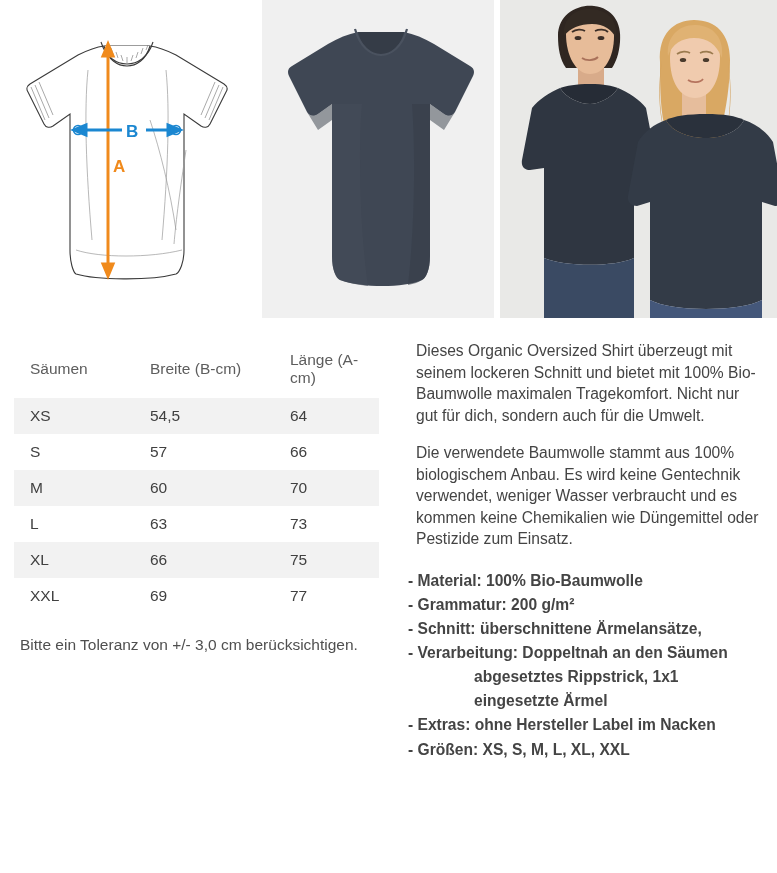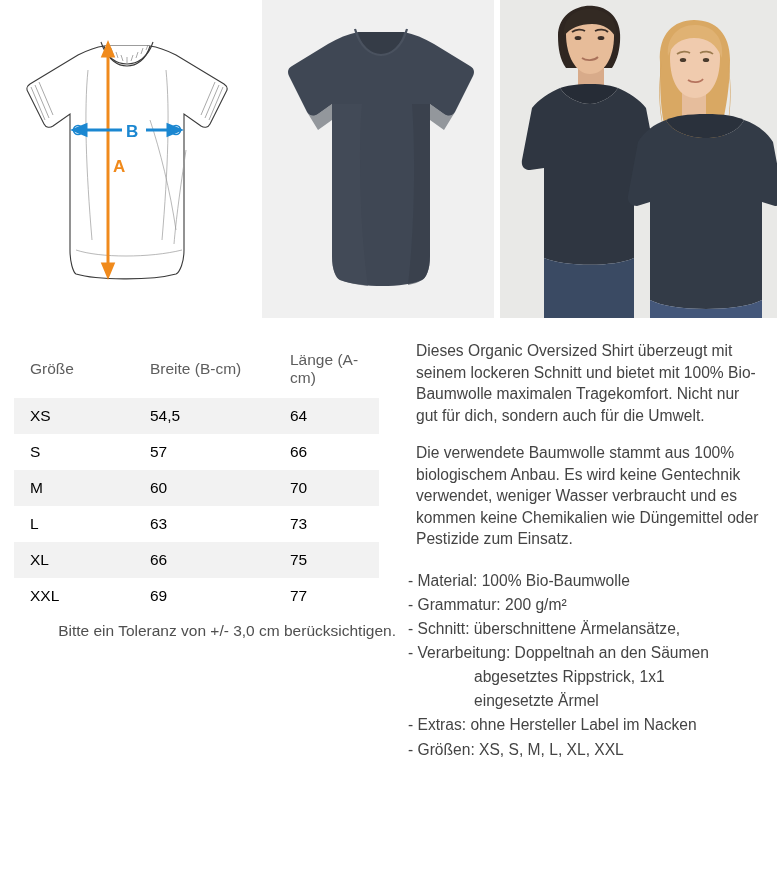--- a/index.html
+++ b/index.html
@@ -63,45 +63,45 @@
   }
   table.size-table th {
     text-align: left;
     font-weight: normal;
     color: #5d5d5d;
     padding: 11px 0 11px 16px;
     font-size: 15.5px;
   }
   table.size-table td {
     padding: 9px 0 9px 16px;
-    color: #000000;
+    color: #404040;
     font-size: 15.5px;
   }
   table.size-table tr.alt { background: #f2f2f2; }
   table.size-table col.c1 { width: 120px; }
   table.size-table col.c2 { width: 140px; }
   table.size-table col.c3 { width: 105px; }
 
   .tolerance {
-    margin-top: 8px;
+    margin-top: 22px;
     margin-left: 6px;
     font-size: 15.5px;
     color: #4f4f4f;
-    text-align: right;
   }
 
   
   .desc p {
     margin: 0 0 16px 8px;
     font-size: 15.6px;
     line-height: 1.38;
     color: #444444;
   }
   .bullets {
     margin-top: 20px;
+    font-weight: bold;
   }
   .bullets .line {
     font-size: 15.6px;
     line-height: 1.42;
     color: #444444;
     margin-bottom: 2px;
   }
   .bullets .indent {
     padding-left: 66px;
   }
@@ -245,21 +245,21 @@
 
   <div class="left-col">
     <table class="size-table">
       <colgroup>
           <col class="c1">
           <col class="c2">
           <col class="c3">
         </colgroup>
       <thead>
         <tr>
-          <th>Größe</th>
+          <th>Säumen</th>
           <th>Breite (B-cm)</th>
           <th>Länge (A-cm)</th>
         </tr>
       </thead>
       <tbody>
         <tr class="alt">
           <td>XS</td>
           <td>54,5</td>
           <td>64</td>
         </tr>

